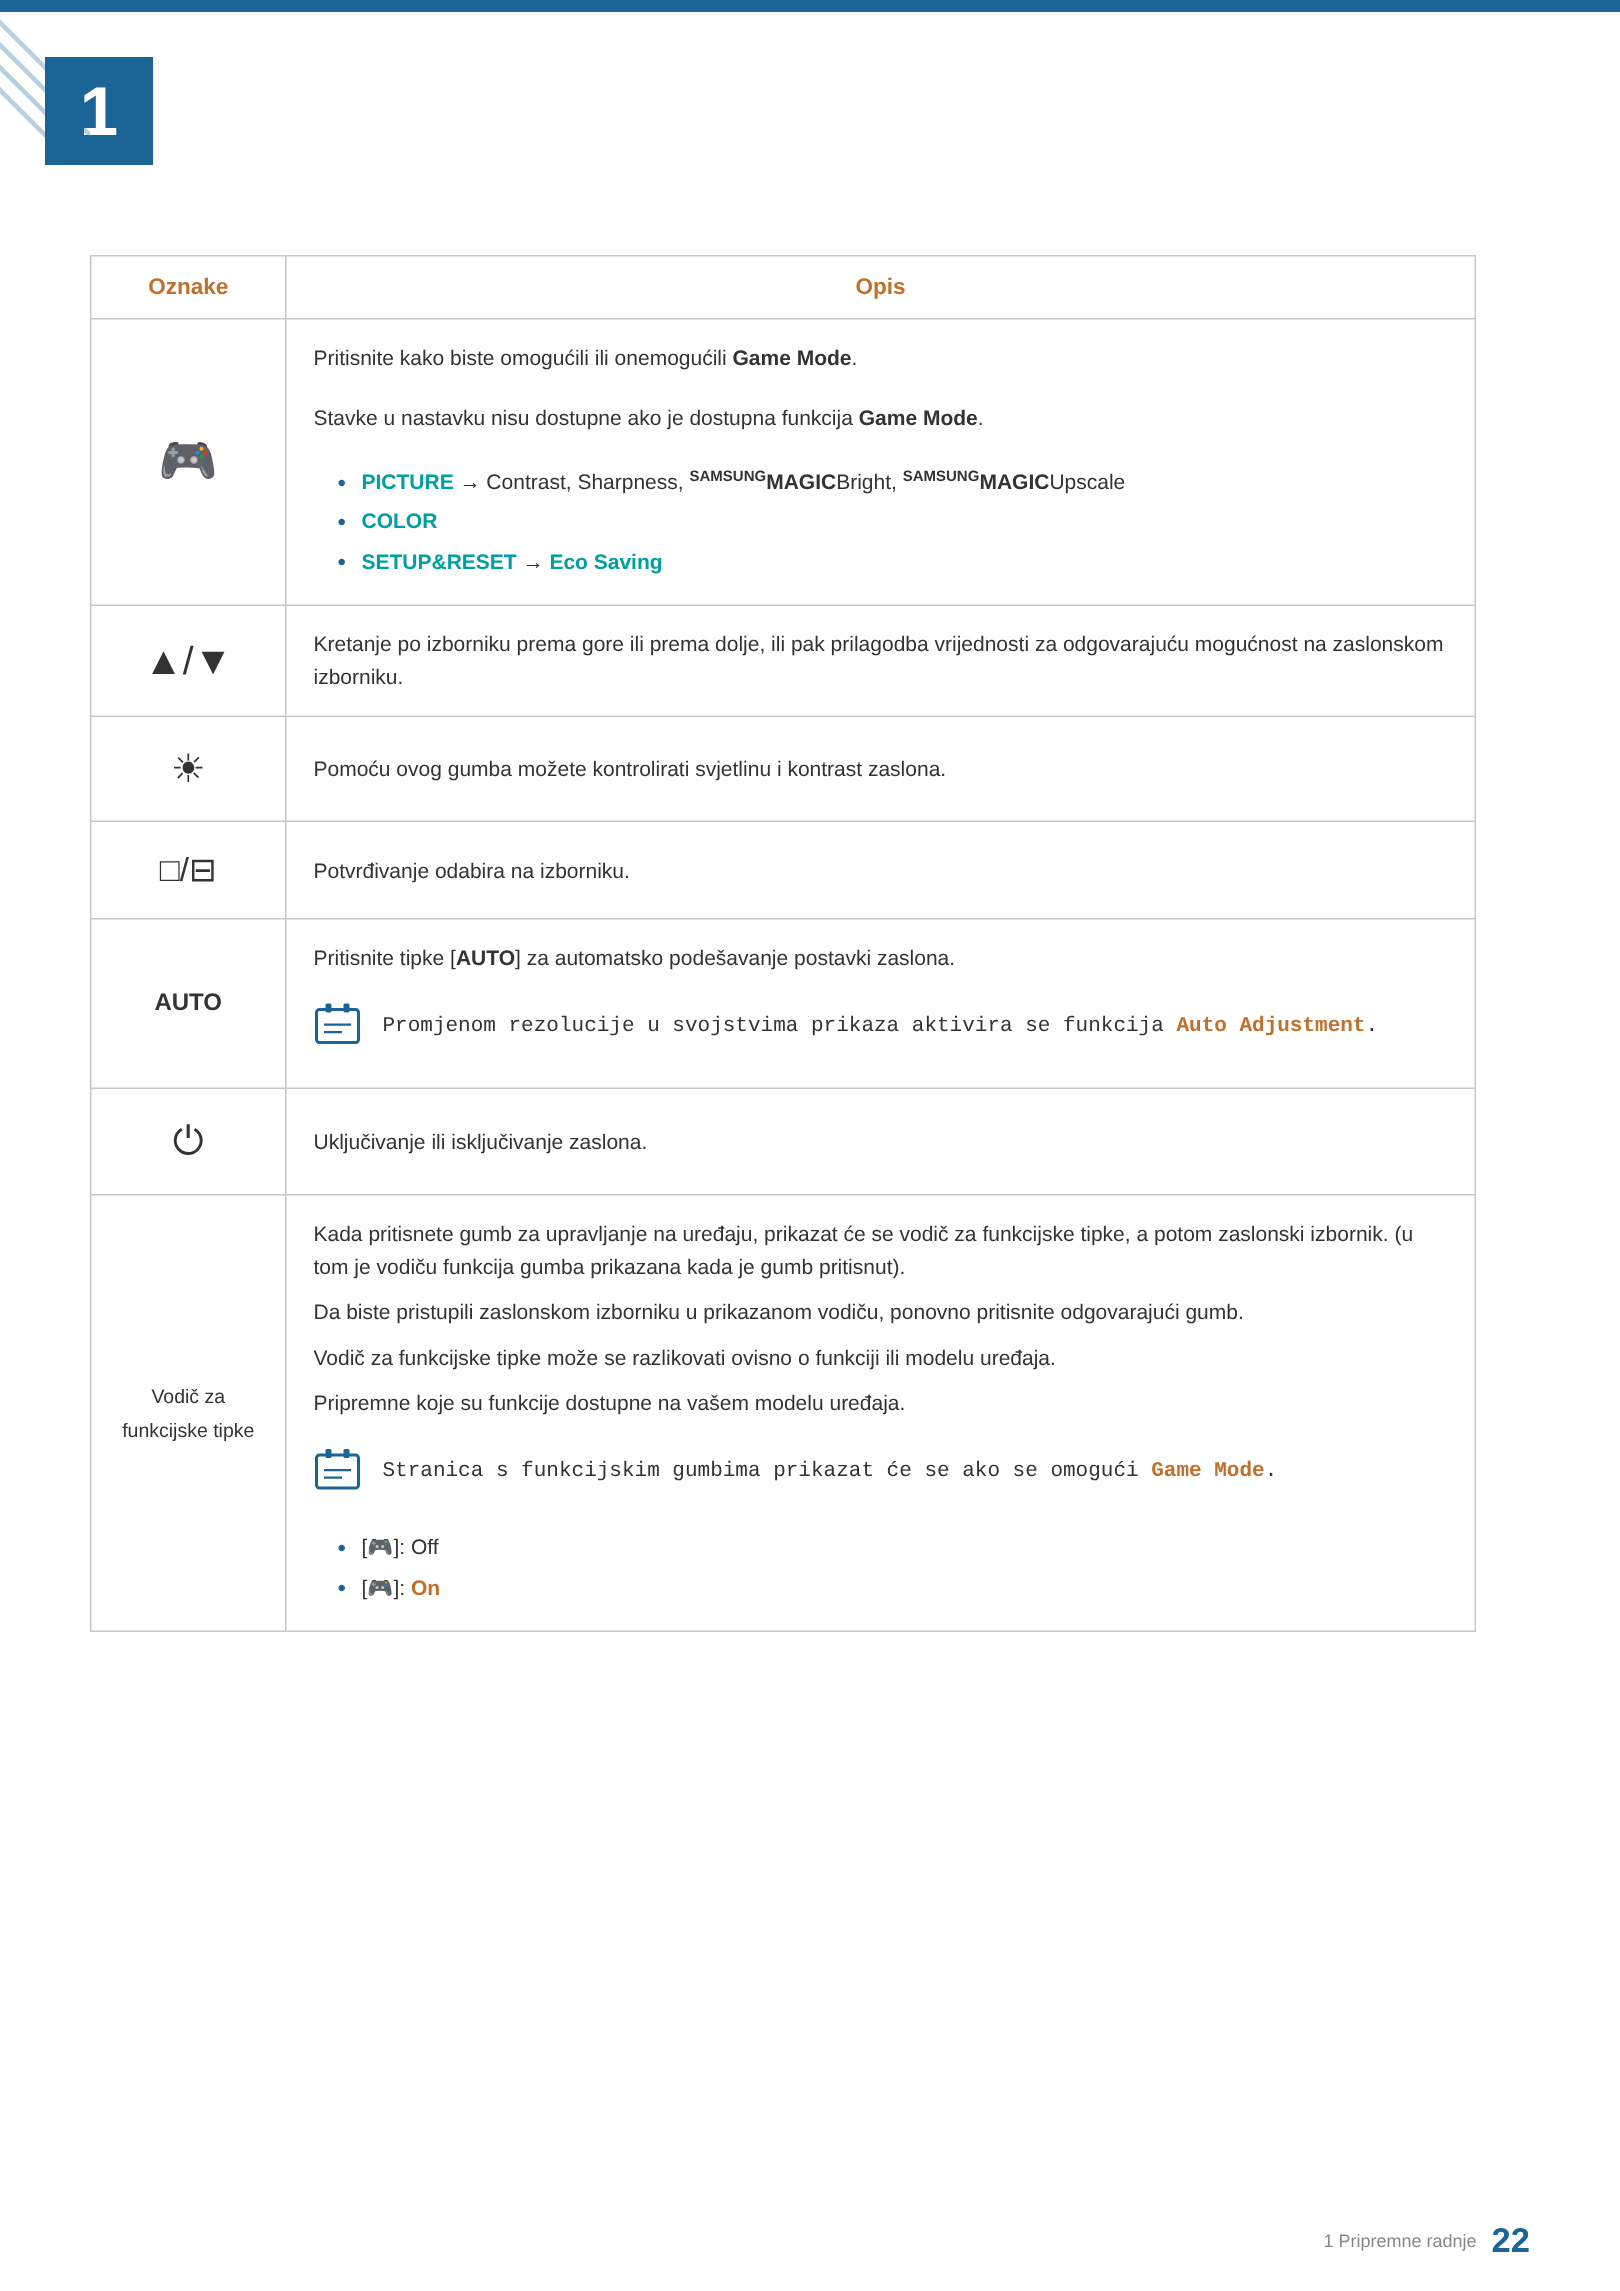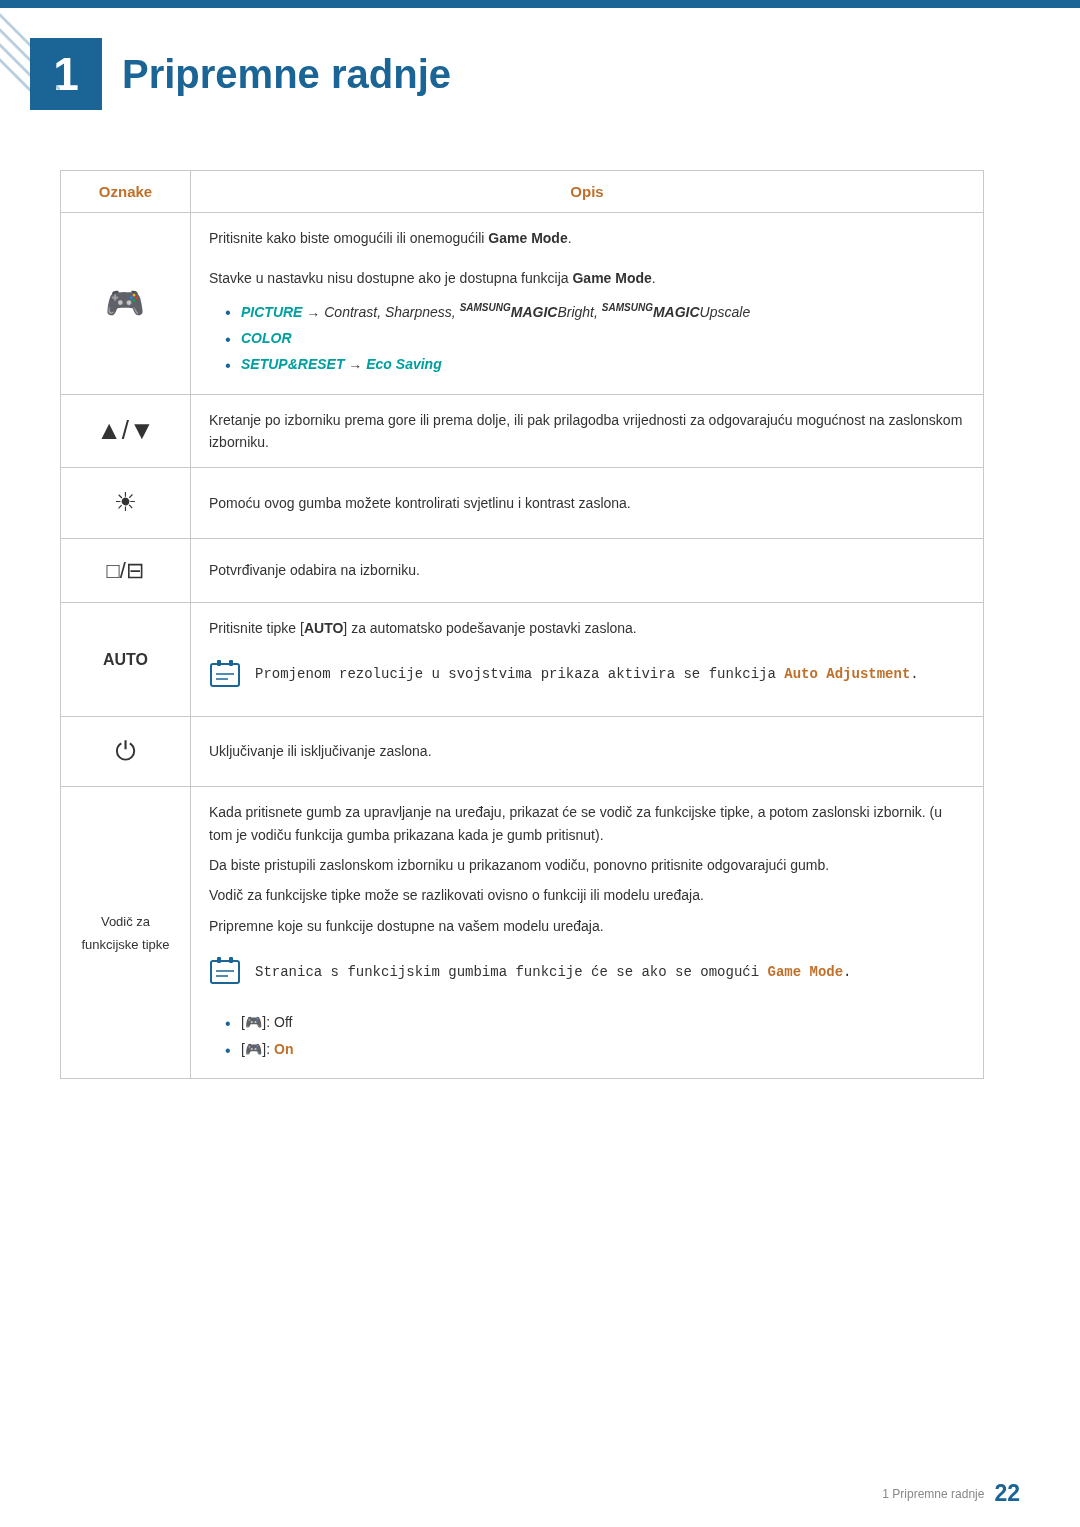--- a/index.html
+++ b/index.html
@@ -192,41 +192,40 @@
     <line x1="-10" y1="35" x2="60" y2="105" stroke="#1a6496" stroke-width="3"></line>
     <line x1="-10" y1="5" x2="60" y2="75" stroke="#1a6496" stroke-width="3"></line>
     <line x1="-10" y1="50" x2="60" y2="120" stroke="#1a6496" stroke-width="3"></line>
   </svg>
 </div>
 
 <div class="top-bar"></div>
 
 <div class="chapter-header">
   <div class="chapter-number-box">1</div>
-  <div class="chapter-title">Pripremne radnje</div>
 </div>
 
 <div class="content-area">
   <table class="main-table">
     <thead>
       <tr>
         <th>Oznake</th>
         <th>Opis</th>
       </tr>
     </thead>
     <tbody>
 
       <tr>
         <td class="icon-cell">
           <span style="font-size:32px;">🎮</span>
         </td>
         <td>
           <p><span>Pritisnite kako biste omogućili ili onemogućili </span><span class="bold-term">Game Mode</span><span>.</span></p>
           <p style="margin-top:18px;"><span>Stavke u nastavku nisu dostupne ako je dostupna funkcija </span><span class="bold-term">Game Mode</span><span>.</span></p>
-          <ul class="bullet-list" style="margin-top:10px;font-style:italic;">
+          <ul class="bullet-list" style="margin-top:20px;">
             <li>
               <span class="cyan-text">PICTURE</span>
               <span> → </span>
               <span>Contrast, Sharpness, </span><span class="samsung-magic">SAMSUNG</span><span class="bold-term">MAGIC</span><span>Bright</span><span>, </span><span class="samsung-magic">SAMSUNG</span><span class="bold-term">MAGIC</span><span>Upscale</span>
             </li>
             <li>
               <span class="cyan-text">COLOR</span>
             </li>
             <li>
               <span class="cyan-text">SETUP&amp;RESET</span>
@@ -315,21 +314,21 @@
               <div class="note-icon">
                 <svg viewBox="0 0 36 36" fill="none" xmlns="http://www.w3.org/2000/svg">
                   <rect x="2" y="6" width="28" height="22" rx="2" stroke="#1a6496" stroke-width="2" fill="white"></rect>
                   <rect x="8" y="2" width="4" height="6" rx="1" fill="#1a6496"></rect>
                   <rect x="20" y="2" width="4" height="6" rx="1" fill="#1a6496"></rect>
                   <line x1="7" y1="16" x2="25" y2="16" stroke="#1a6496" stroke-width="1.5"></line>
                   <line x1="7" y1="21" x2="19" y2="21" stroke="#1a6496" stroke-width="1.5"></line>
                 </svg>
               </div>
               <p>
-                <span>Stranica s funkcijskim gumbima funkcije će se ako se omogući </span><span class="orange-link">Game Mode</span><span>.</span>
+                <span>Stranica s funkcijskim gumbima prikazat će se ako se omogući </span><span class="orange-link">Game Mode</span><span>.</span>
               </p>
             </div>
 
             <ul class="bullet-list">
               <li>
                 <span>[</span><span style="font-size:14px;">🎮</span><span>]: Off</span>
               </li>
               <li>
                 <span>[</span><span style="font-size:14px;">🎮</span><span>]: </span><span class="orange-link">On</span>
               </li>

